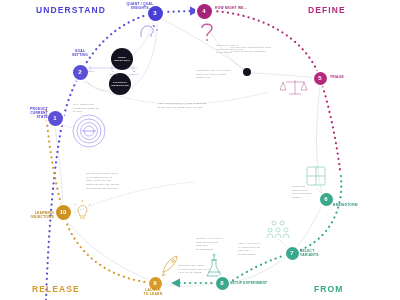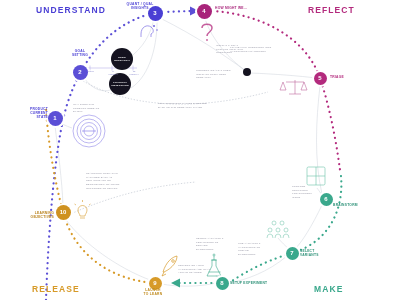--- a/index.html
+++ b/index.html
@@ -132,22 +132,22 @@
 
     <g stroke="#b9b4ea" stroke-width="0.6" fill="none">
       <line x1="88" y1="68" x2="137" y2="68"></line>
       <line x1="90" y1="65.5" x2="90" y2="70.5"></line>
       <line x1="112" y1="65.5" x2="112" y2="70.5"></line>
       <line x1="133" y1="65.5" x2="133" y2="70.5"></line>
     </g>
   </svg>
 
   <div class="quad" style="left:36px;top:5px;color:#4a3fd4;">UNDERSTAND</div>
-  <div class="quad" style="left:308px;top:5px;color:#b32a7d;">REFLECT</div>
-  <div class="quad" style="left:314px;top:284px;color:#3aa88c;">MAKE</div>
+  <div class="quad" style="left:308px;top:5px;color:#b32a7d;">DEFINE</div>
+  <div class="quad" style="left:314px;top:284px;color:#3aa88c;">FROM</div>
   <div class="quad" style="left:32px;top:284px;color:#d79a28;">RELEASE</div>
 
   <div class="node" style="left:47.5px;top:110.5px;width:15px;height:15px;background:#5b4fd6;">
       <span>1</span>
     </div>
   <div class="nlabel" style="left:18px;top:107px;width:30px;text-align:right;color:#4a3fd4;">PRODUCT
 CURRENT
 STATE</div>
 
   <div class="node" style="left:72.5px;top:64.5px;width:15px;height:15px;background:#5b4fd6;">

